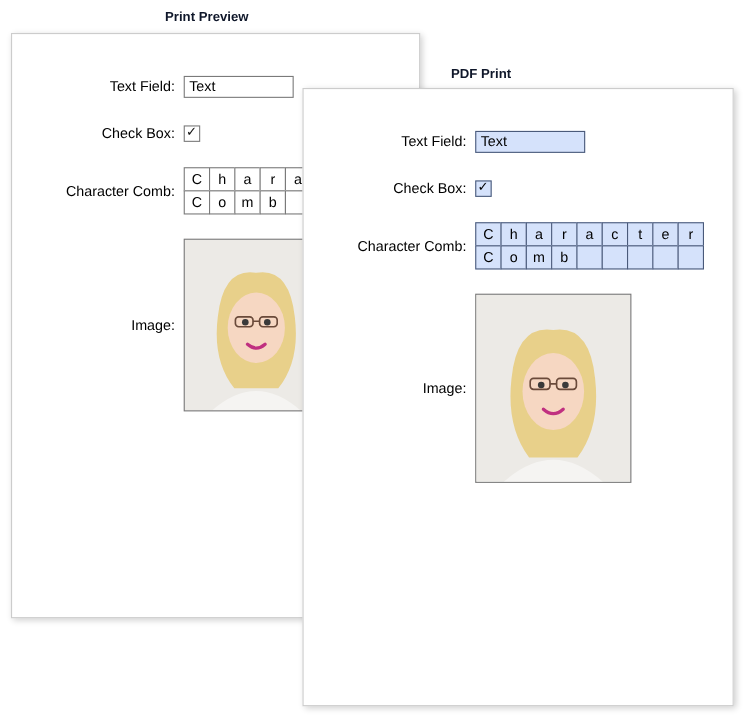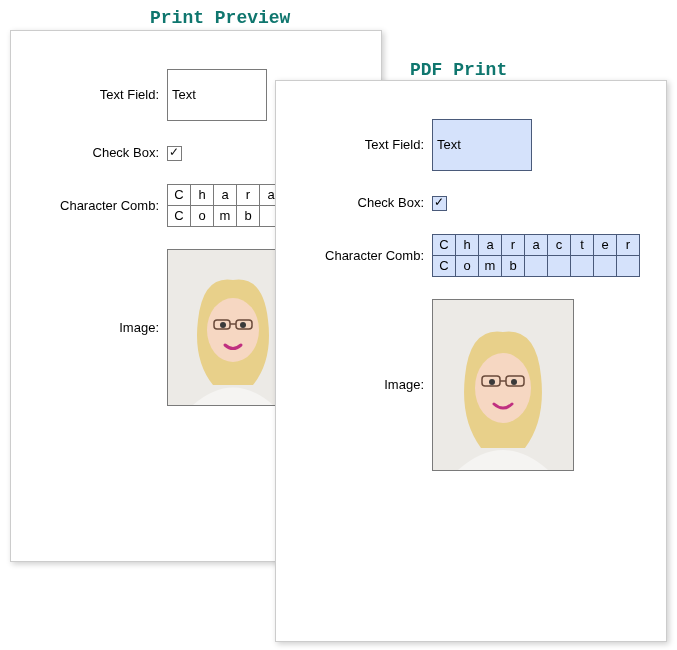--- a/index.html
+++ b/index.html
@@ -31,24 +31,23 @@
   .panel.pdf {
     left: 275px;
     top: 80px;
     width: 390px;
     height: 560px;
   }
 
   .panel-title {
     position: absolute;
     font-weight: bold;
-    color: #0f766e;
-    font-size: 18px;
+    color: #0f172a;
+    font-size: 12px;
     white-space: nowrap;
-    font-family: Liberation Mono, monospace;
   }
   .panel-title.print-title { left: 150px; top: 8px; }
   .panel-title.pdf-title   { left: 410px; top: 60px; }
 
   .row {
     display: flex;
     align-items: center;
     margin-bottom: 22px;
   }
   .label {
@@ -62,21 +61,21 @@
   }
   .ctrl {
     flex: 1;
   }
 
   
   .tf {
     width: 90px;
     height: 18px;
     border: 1px solid #7a7a7a;
-    padding: 16px 4px;
+    padding: 0 4px;
     font-size: 13px;
     line-height: 18px;
     background: #fff;
     display: inline-block;
   }
   .tf.pdf-field {
     background: #d5e2fb;
     border: 1px solid #4a5a7a;
   }
 

